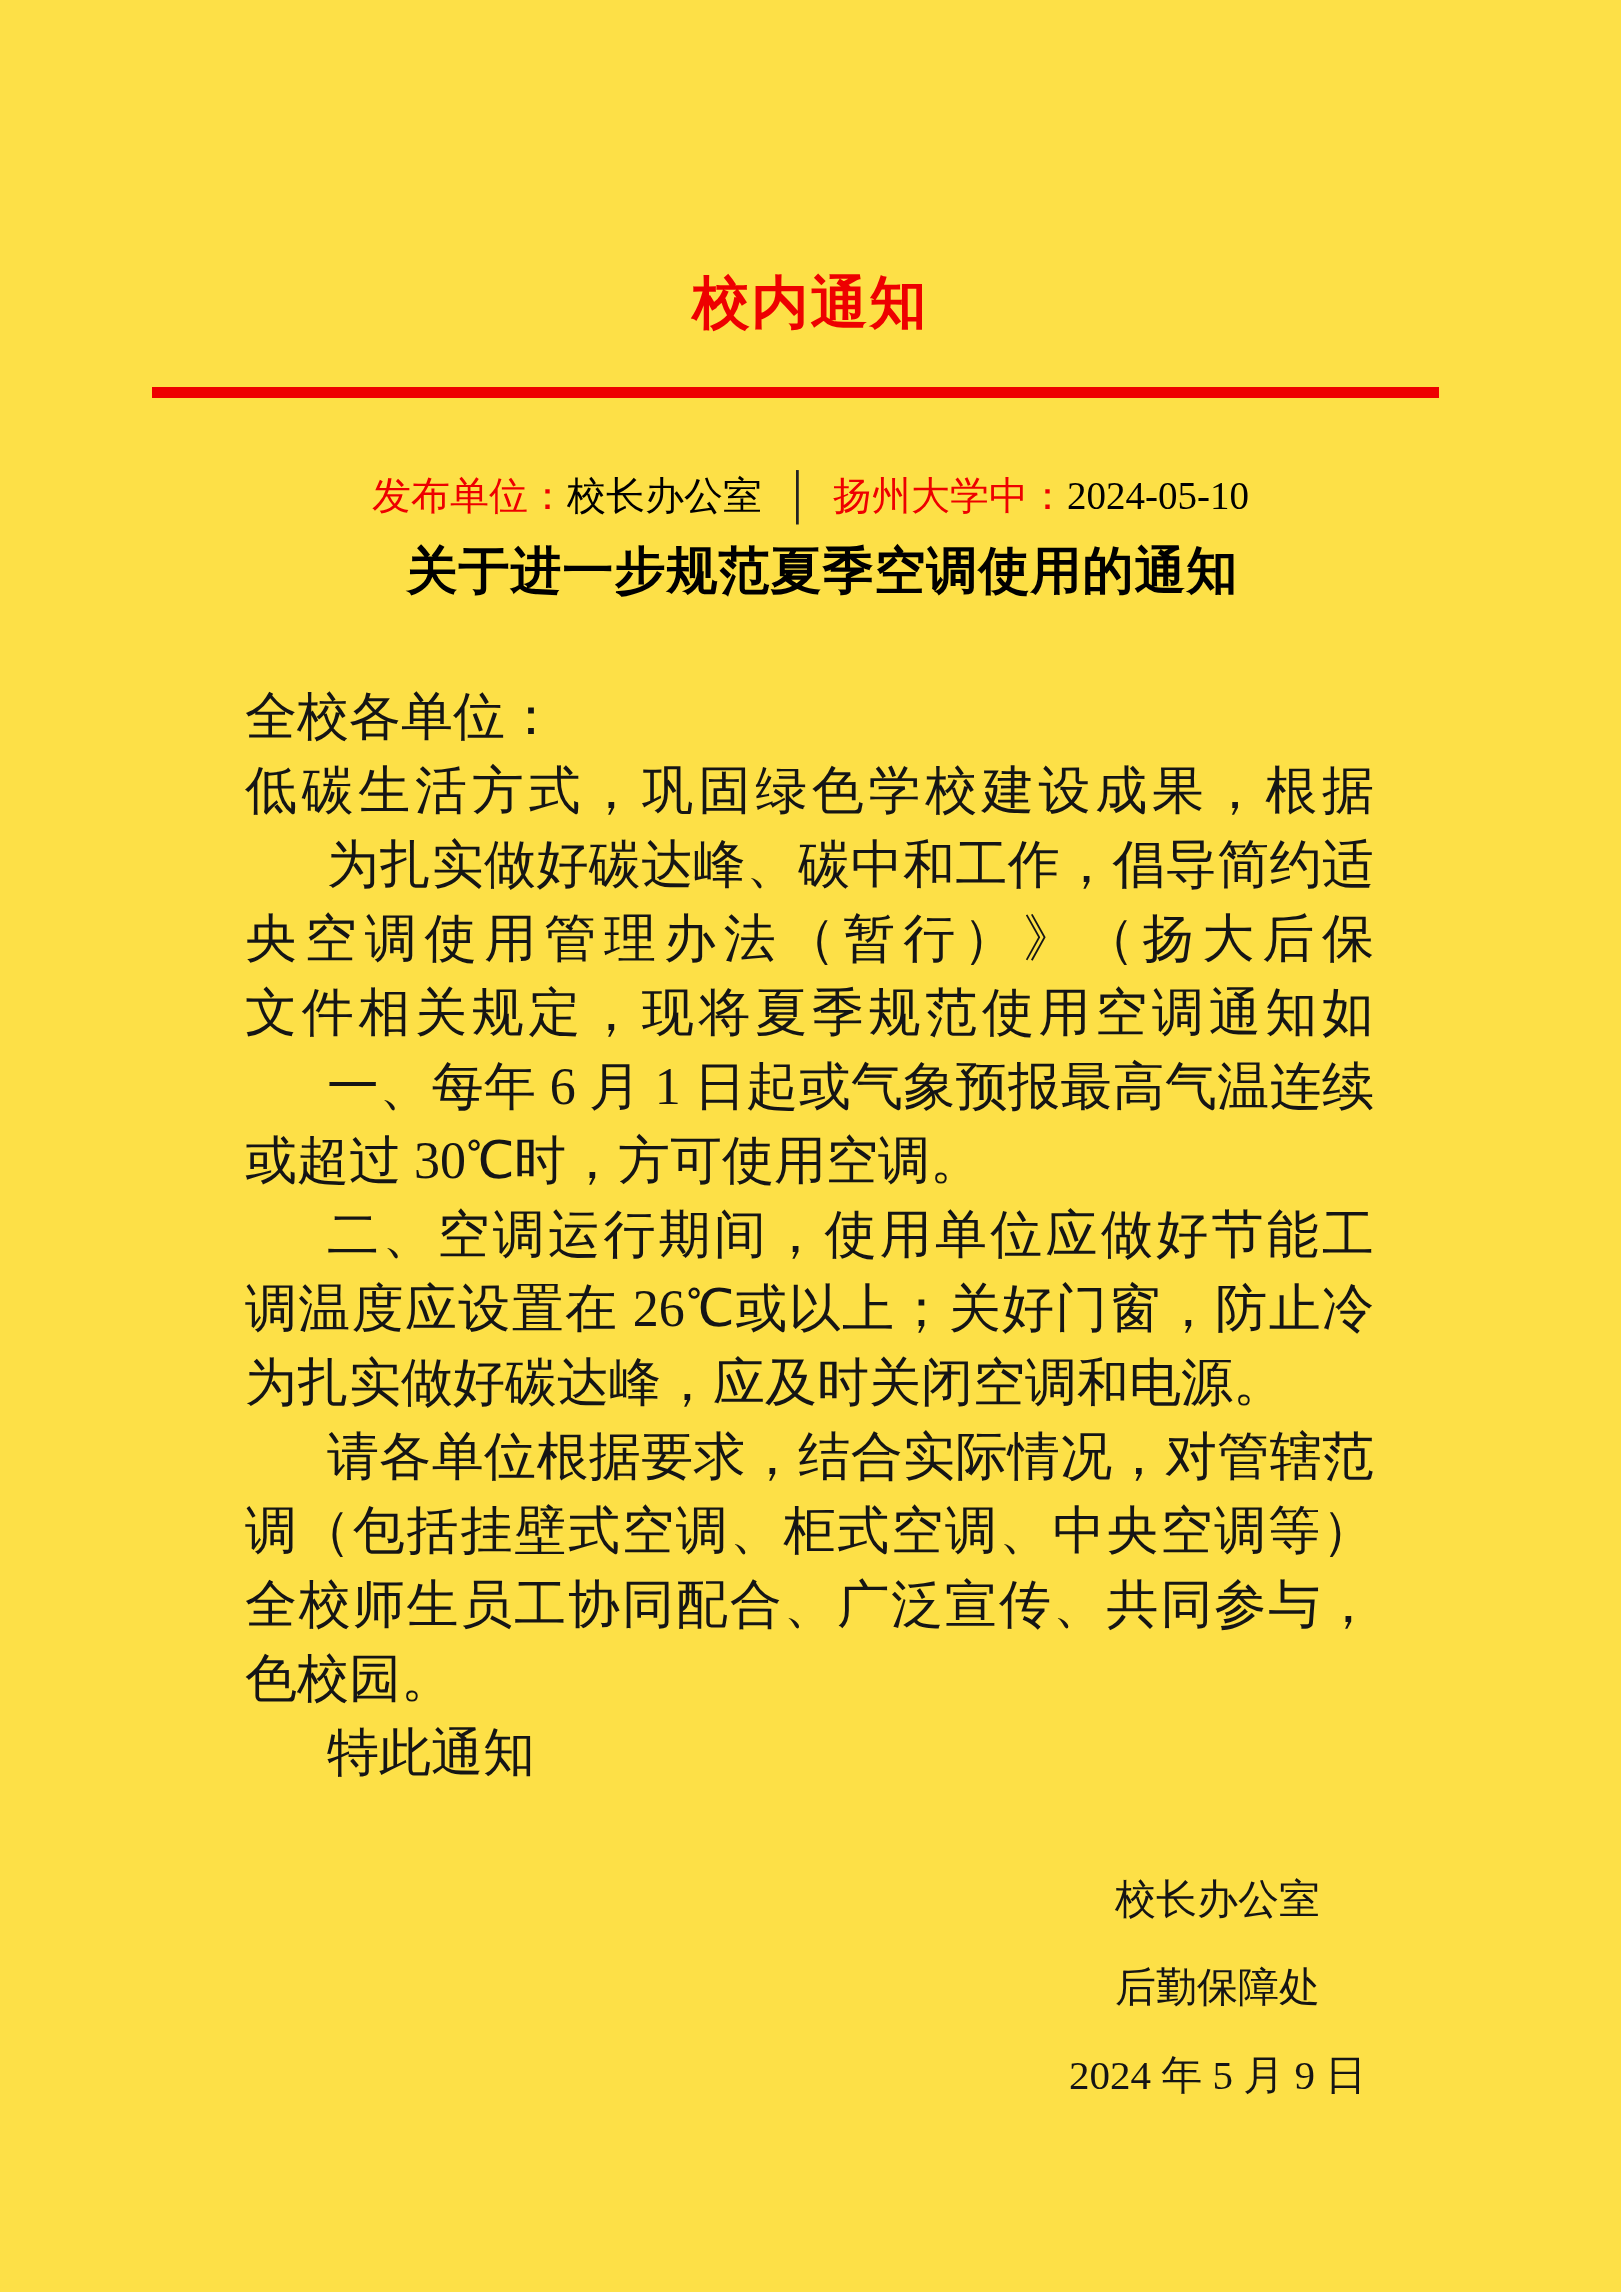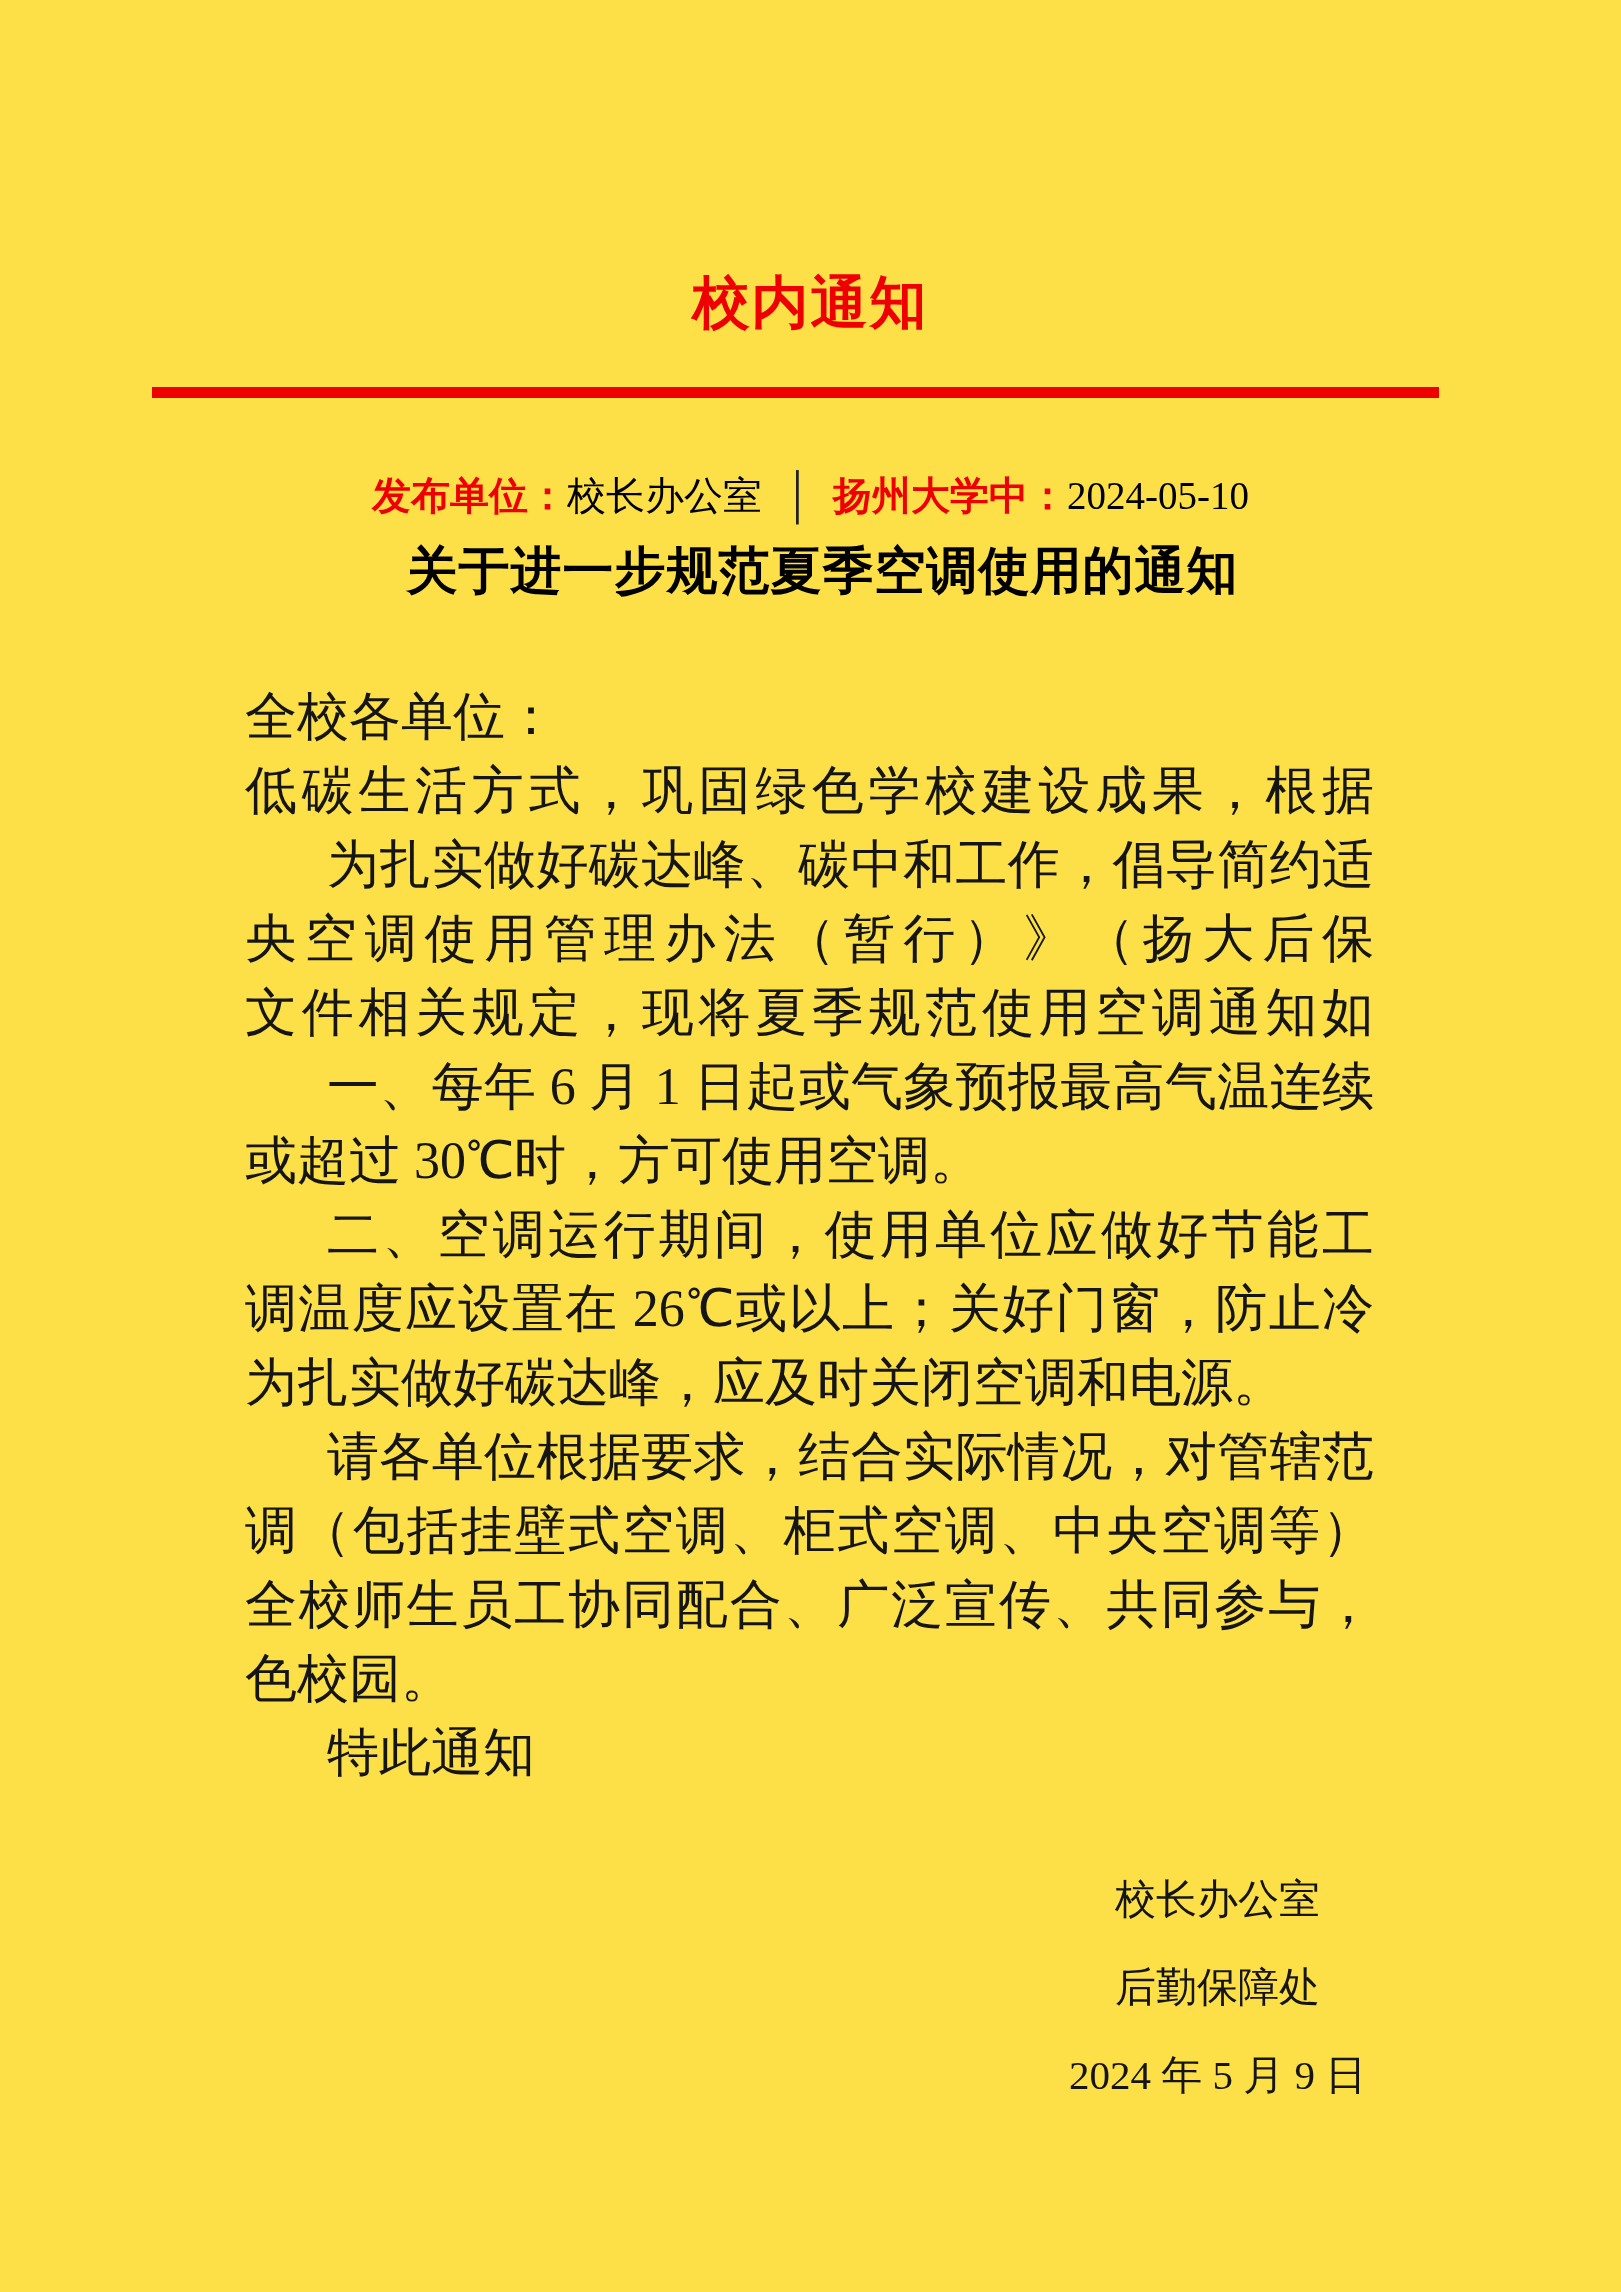--- a/index.html
+++ b/index.html
@@ -39,21 +39,21 @@
     position:absolute;
     top:469px;
     left:0;
     width:100%;
     text-align:center;
     font-size:39px;
     white-space:nowrap;
   }
   .meta .label{
     color:var(--accent);
-    font-weight:700;
+    font-weight:400;
   }
   .meta .value{
     color:#000000;
   }
   .meta .sep{
     display:inline-block;
     color:#222222;
     padding:0 21.6px;
     font-weight:400;
     transform:scaleY(1.15);

